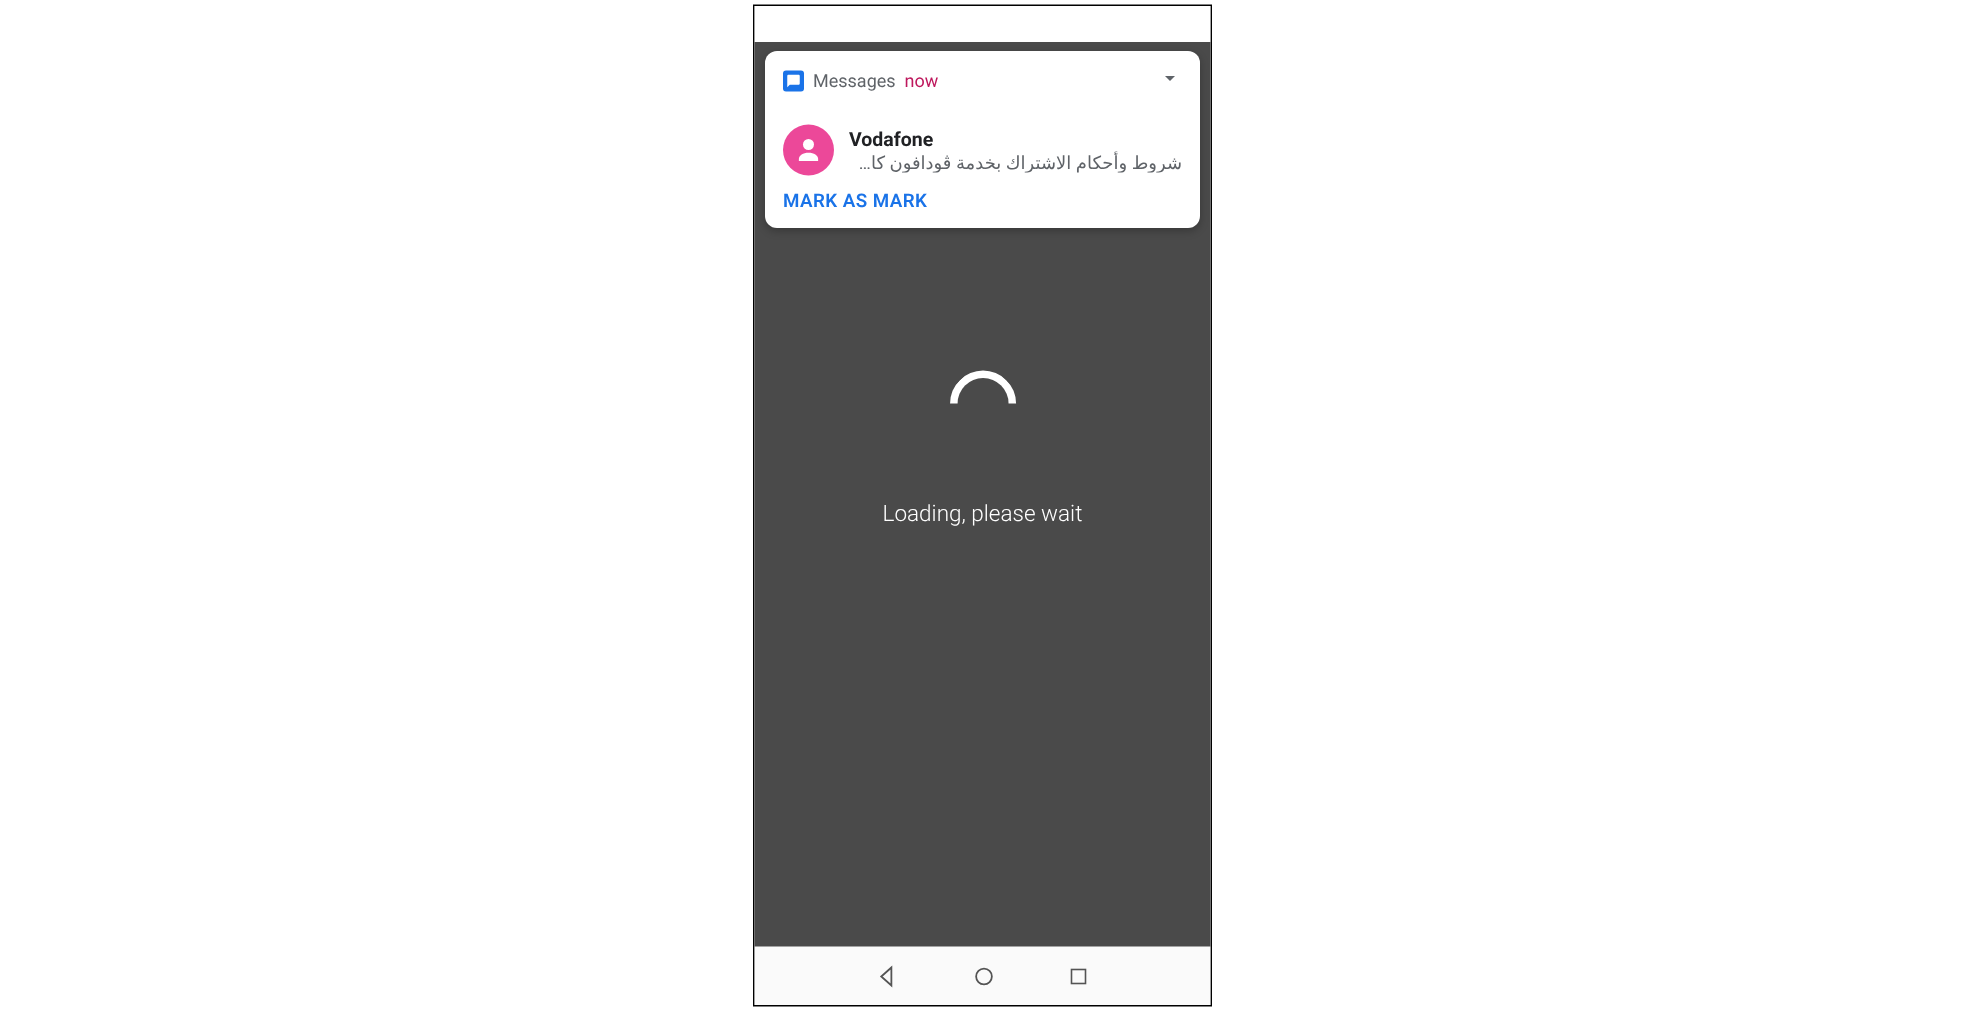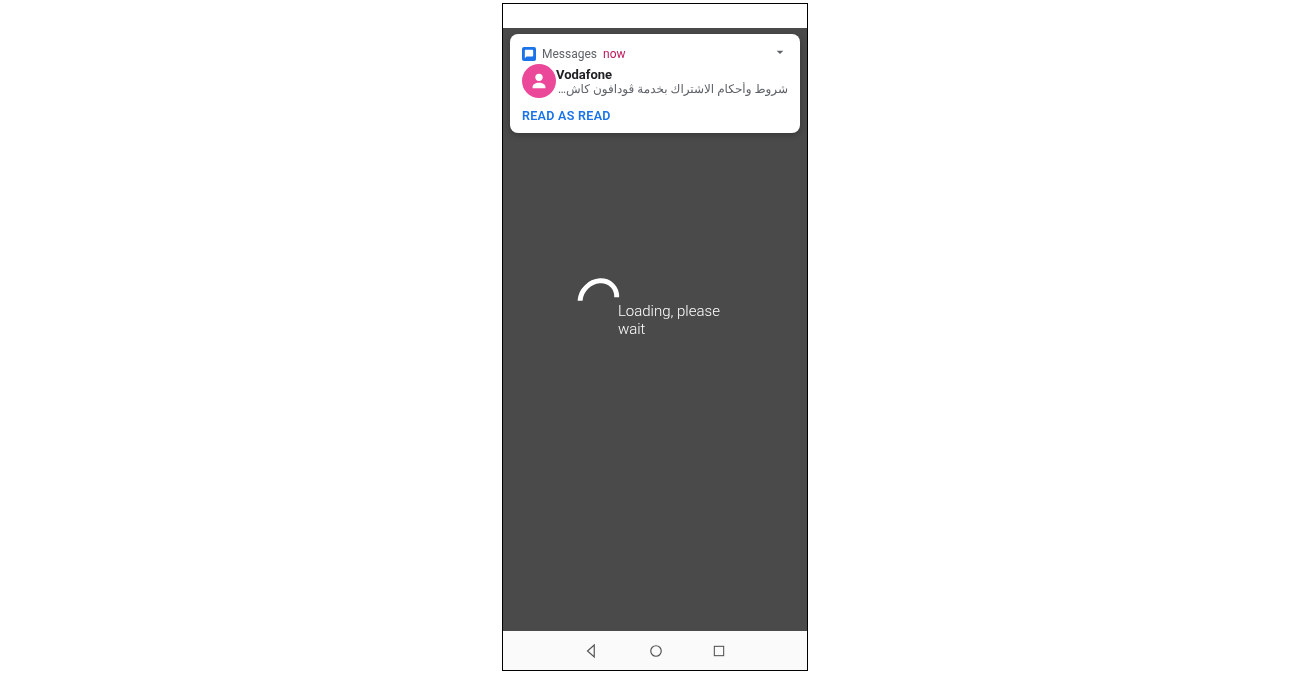--- a/index.html
+++ b/index.html
@@ -67,21 +67,22 @@
     font-size: 12px;
     color: #be185d;
   }
   .notif-chevron {
     margin-left: auto;
     color: #5f6368;
   }
   .notif-body {
     display: flex;
     align-items: center;
-    margin-top: 0;
+    gap: 10px;
+    margin-top: 19px;
   }
   .avatar {
     width: 34px;
     height: 34px;
     border-radius: 50%;
     background: #ec4899;
     display: flex;
     align-items: center;
     justify-content: center;
     flex-shrink: 0;
@@ -109,21 +110,21 @@
     color: #1a73e8;
     letter-spacing: 0.3px;
     cursor: pointer;
   }
   .loading-area {
     position: absolute;
     top: 45%;
     left: 50%;
     transform: translate(-50%, -50%);
     display: flex;
-    flex-direction: row;
+    flex-direction: column;
     align-items: center;
   }
   .spinner {
     width: 44px;
     height: 44px;
     border: 5px solid #fff;
     border-top-color: transparent;
     border-left-color: transparent;
     border-radius: 50%;
     transform: rotate(225deg);
@@ -178,21 +179,21 @@
           <svg width="22" height="22" viewBox="0 0 24 24">
               <circle cx="12" cy="8" r="4" fill="#fff"></circle>
               <path fill="#fff" d="M12 14c-4 0-7 2-7 4.5V20h14v-1.5c0-2.5-3-4.5-7-4.5z"></path>
             </svg>
         </span>
         <div class="notif-text">
           <div class="notif-title">Vodafone</div>
           <div class="notif-msg">شروط وأحكام الاشتراك بخدمة ڤودافون كاش ...</div>
         </div>
       </div>
-      <div class="notif-action">READ AS READ</div>
+      <div class="notif-action">MARK AS MARK</div>
     </div>
 
     <div class="loading-area">
       <div class="spinner"></div>
       <div class="loading-text">Loading, please wait</div>
     </div>
 
   </div>
 
   <div class="nav-bar">

